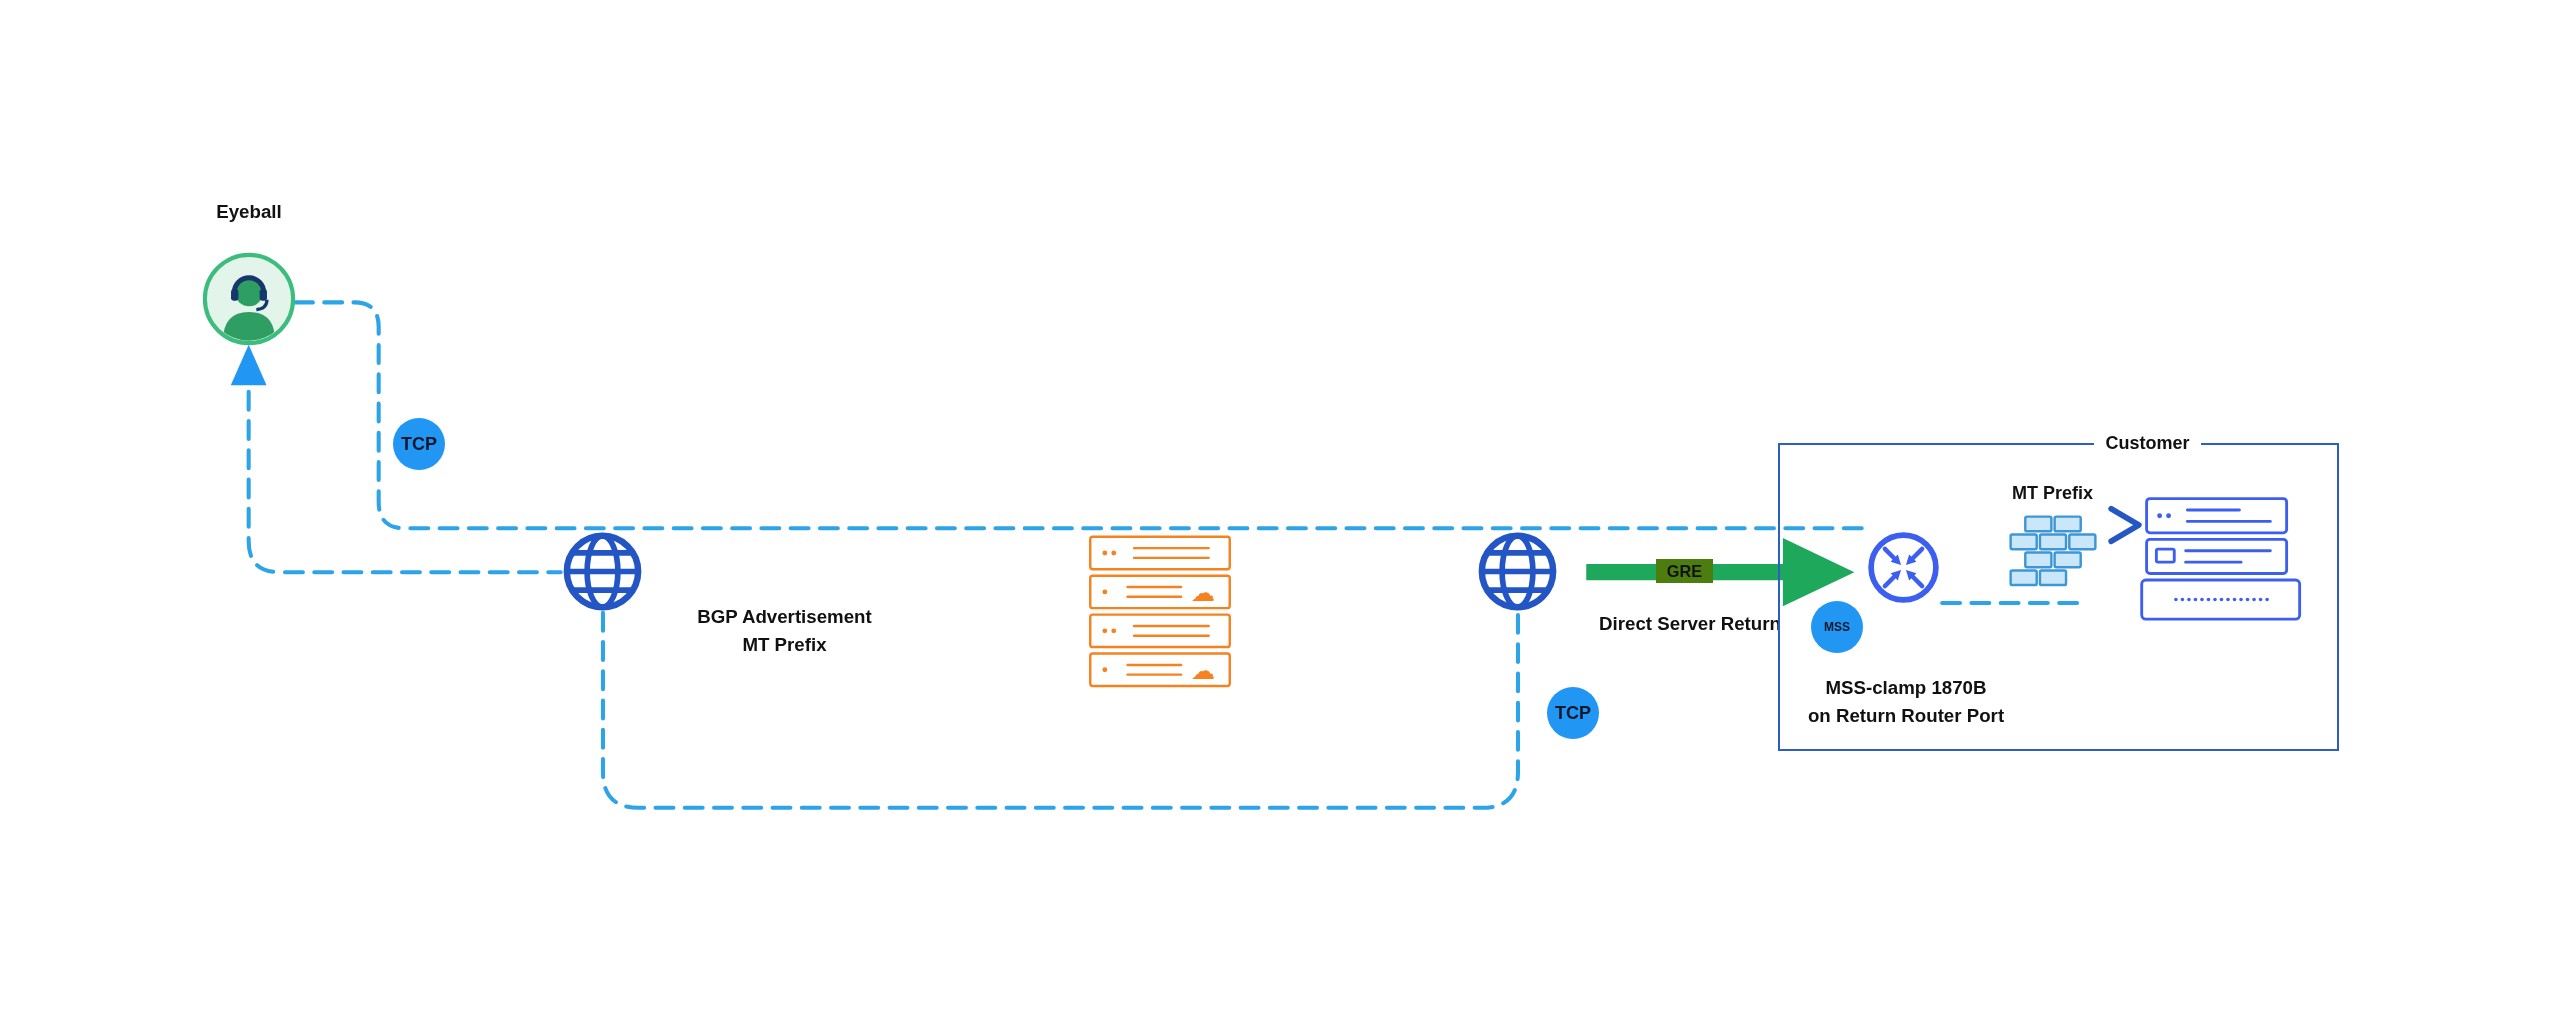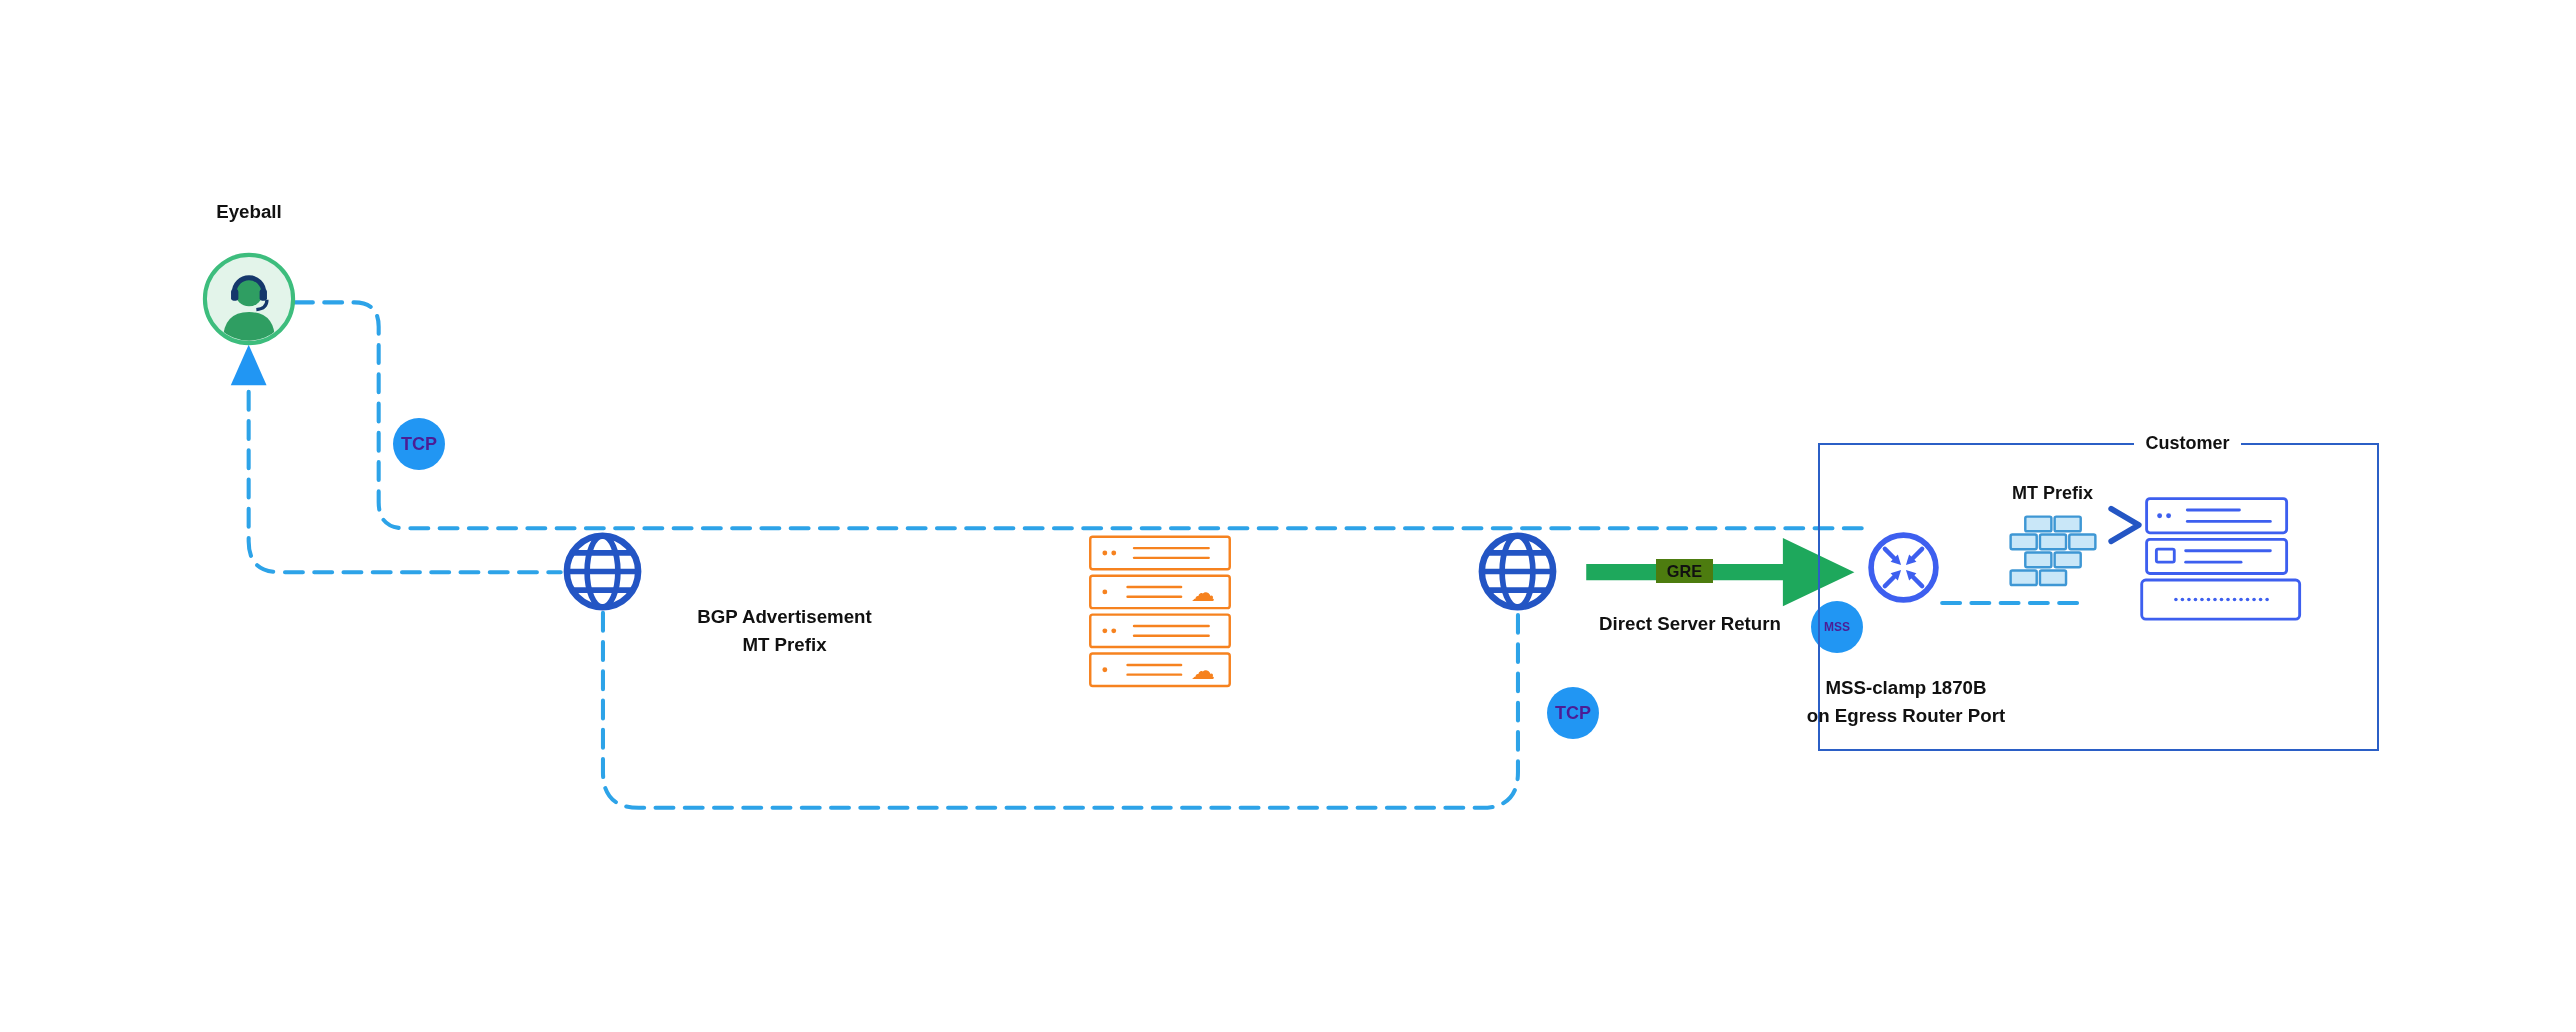--- a/index.html
+++ b/index.html
@@ -19,21 +19,21 @@
     color:#111111;
     font-size:18.7px;
     line-height:28.4px;
     text-align:center;
   }
   .badge {
     position:absolute;
     width:52px; height:52px;
     border-radius:50%;
     background:#2196F3;
-    color:#4c1d95;
+    color:#0f172a;
     display:flex; align-items:center; justify-content:center;
     font-weight:700; font-size:18px;
     font-family:"Liberation Sans", sans-serif;
     text-align:right;
   }
   .groupbox {
     position:absolute;
     border-style:solid;
     border-width:2.4px;
     background:transparent;
@@ -41,21 +41,21 @@
   .groupbox .box-label {
     position:absolute;
     top:-12.2px;
     background:#ffffff;
     padding:0 11.4px;
     font-weight:700; font-size:18px;
     color:#111111;
     white-space:nowrap;
   }
   .cf-border { border-color:#F6821F; }
-  .cust-border { border-color:#2B5FC6;margin-left:40px; }
+  .cust-border { border-color:#2B5FC6; }
   svg { display:block; }
 </style>
 </head>
 <body>
 
 <div class="canvas">
 
   <svg class="abs" style="left:0; top:0;" width="2576" height="1033" viewBox="0 0 3170 1271">
 
     <path d="M 363 372 L 436 372 Q 466 372 466 402 L 466 618 Q 466 650 498 650 L 2294 650" fill="none" stroke="#2DA3E8" stroke-width="5" stroke-dasharray="22 14" stroke-linecap="round"></path>
@@ -223,17 +223,17 @@
         <circle cx="124" cy="126" r="2.2"></circle>
         <circle cx="132" cy="126" r="2.2"></circle>
       <circle cx="140" cy="126" r="2.2"></circle>
         <circle cx="148" cy="126" r="2.2"></circle>
         <circle cx="156" cy="126" r="2.2"></circle>
     </g>
   </svg>
 
   <div class="label" style="left:1772px; top:674px; width:268px;">
     <div>MSS-clamp 1870B</div>
-    <div>on Egress Router Port</div>
+    <div>on Return Router Port</div>
   </div>
 
 </div>
 
 
 </body></html>

